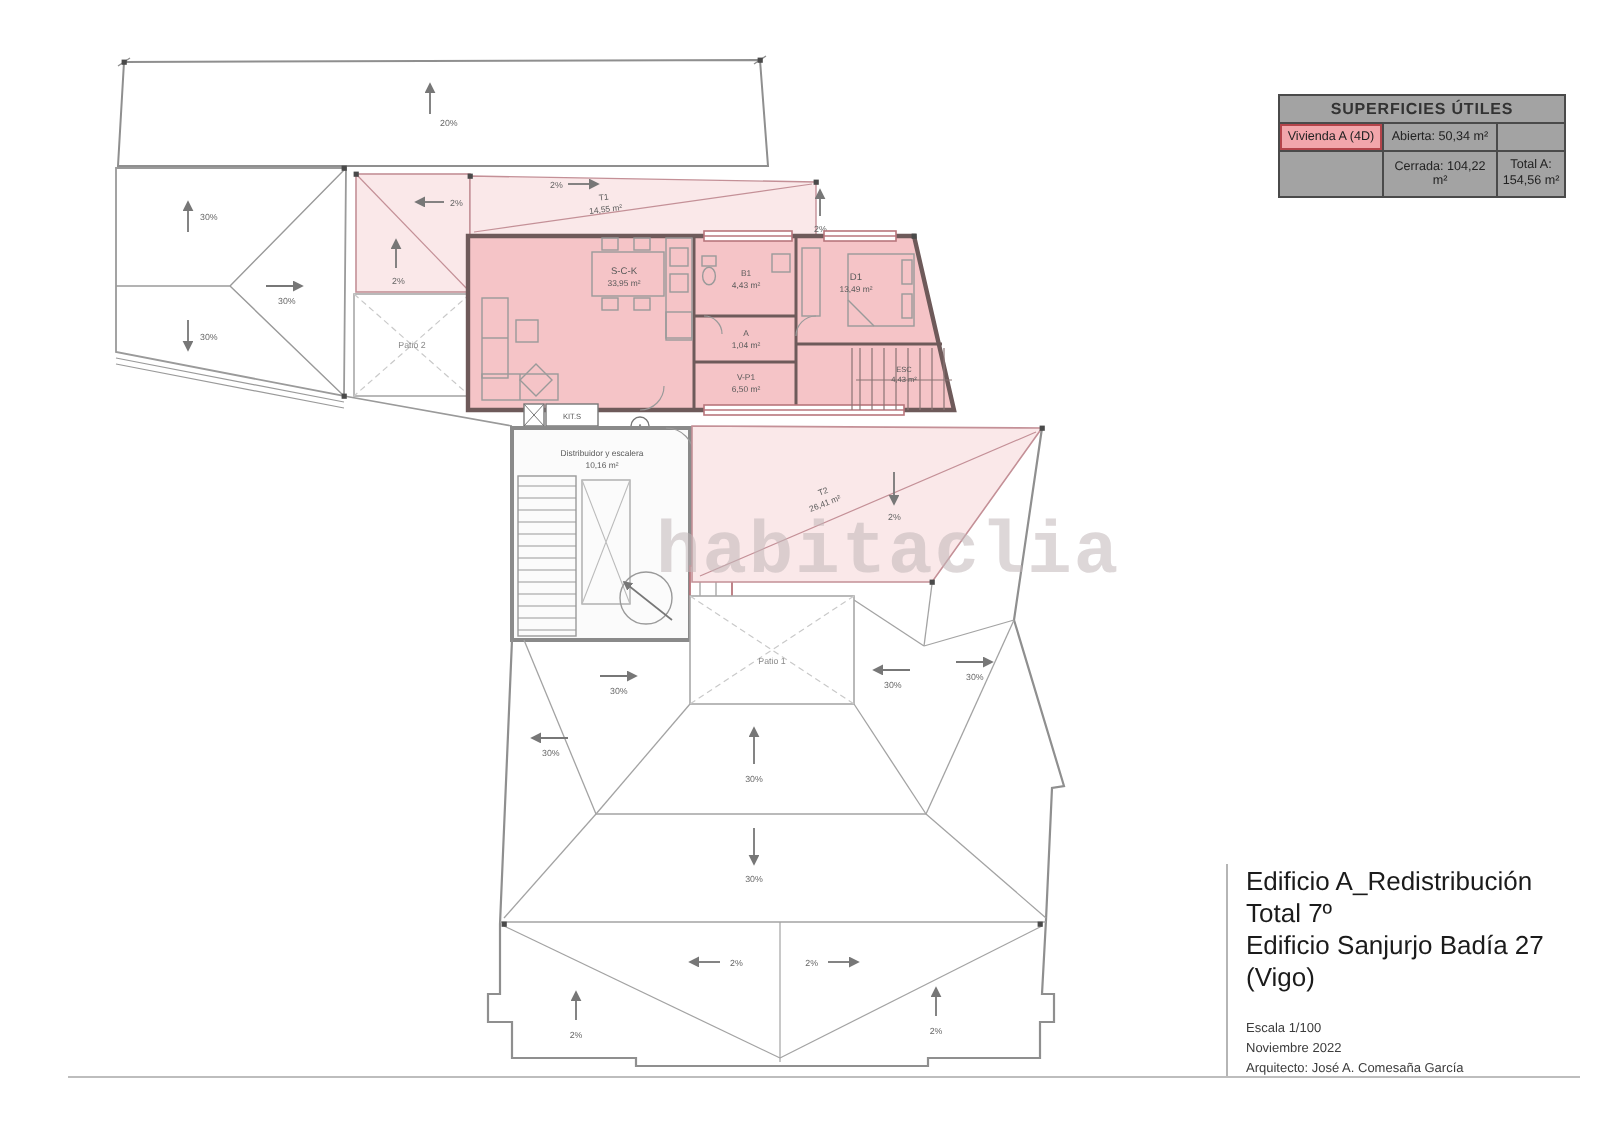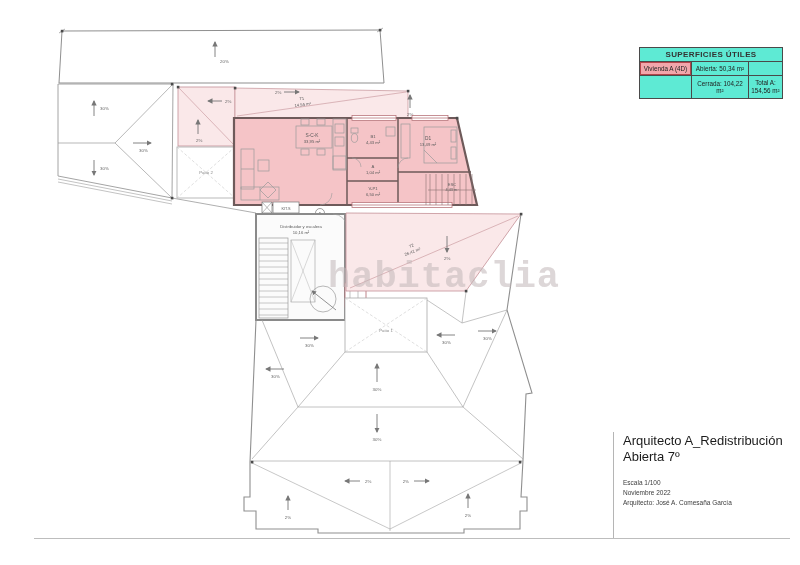--- a/index.html
+++ b/index.html
@@ -12,21 +12,21 @@
   .tiny{font-size:4.8px;}
   .tiny2{font-size:4.2px;}
   .patio-lbl{fill:#8a8a8a;font-size:4.4px;}
 
   
   .watermark{position:absolute;left:328px;top:256px;font-size:37px;font-weight:bold;
              letter-spacing:1px;color:rgba(193,183,184,0.55);pointer-events:none;font-family:Liberation Mono, monospace;}
 
   
   .legend{position:absolute;left:639px;top:47px;width:142px;border:1px solid #4a4a4a;
-          background:#5eead4;font-size:6.3px;color:#222;}
+          background:#a3a3a3;font-size:6.3px;color:#222;}
   .legend-title{font-size:8px;font-weight:bold;text-align:center;letter-spacing:.4px;
                 padding:2px 0;border-bottom:1px solid #4a4a4a;color:#333;}
   .legend-grid{display:grid;grid-template-columns:52px 57px 1fr;}
   .legend-grid .cell{padding:3px 2px;border-right:1px solid #4a4a4a;border-bottom:1px solid #4a4a4a;
                      display:flex;align-items:center;justify-content:center;text-align:center;}
   .legend-grid .cell:nth-child(3n){border-right:none;}
   .legend-grid .cell:nth-child(n+4){border-bottom:none;}
   .legend-grid .swatch{background:#f2a6ab;box-shadow:inset 0 0 0 1px #b4444a;}
   .legend-grid .total{flex-direction:column;line-height:1.25;}
 
@@ -288,22 +288,23 @@
       <div class="cell total">
         <span>Total A:</span>
         <span>154,56 m²</span>
       </div>
     </div>
   </div>
 
   <div class="rule-v"></div>
   <div class="rule-h"></div>
   <div class="titleblock">
-    <div class="tb-big">Arquitecto A_Redistribución</div>
-    <div class="tb-big">Abierta 7º</div>
+    <div class="tb-big">Edificio A_Redistribución</div>
+    <div class="tb-big">Total 7º</div>
+    <div class="tb-big">Edificio Sanjurjo Badía 27 (Vigo)</div>
     <div class="tb-small">
       <div>Escala 1/100</div>
       <div>Noviembre 2022</div>
       <div>Arquitecto: José A. Comesaña García</div>
     </div>
   </div>
 
 </div>
 
 </body></html>

